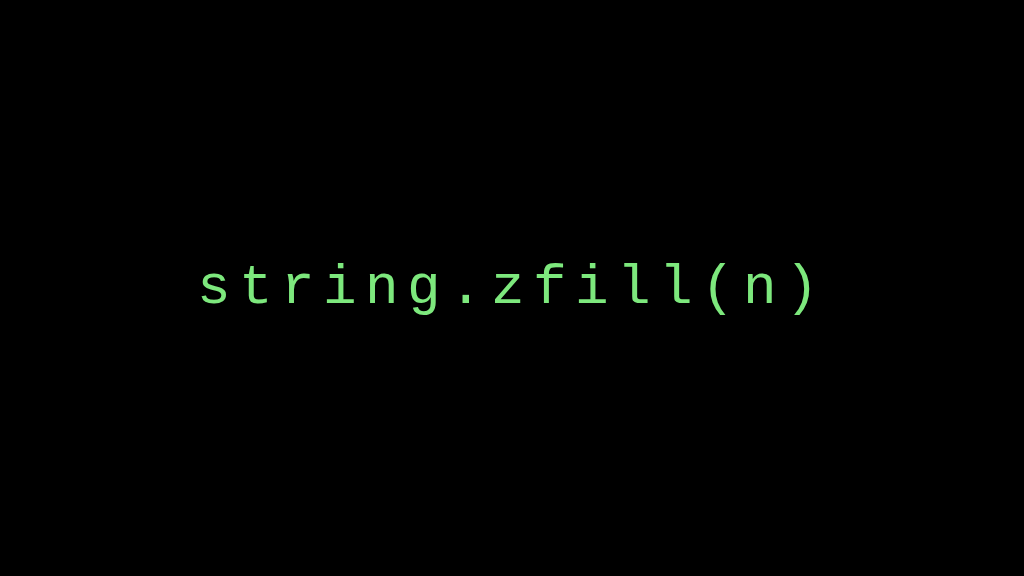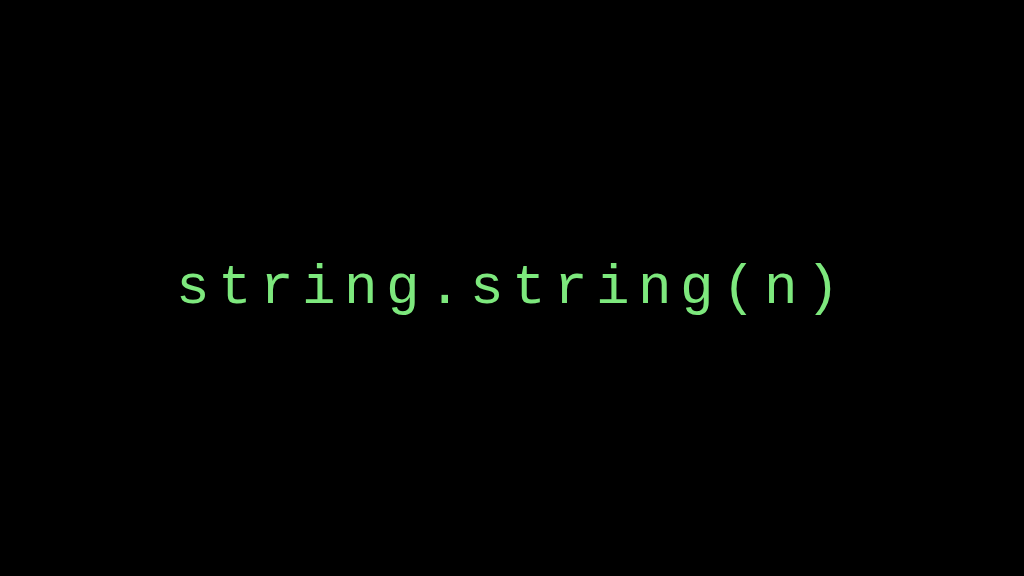--- a/index.html
+++ b/index.html
@@ -20,13 +20,13 @@
       font-family: 'Menlo', 'Monaco', 'Consolas', 'Courier New', monospace;
       font-size: 56px;
       color: #7de87d;
       letter-spacing: 0.15em;
       font-weight: 400;
     }
   </style>
 </head>
 <body>
 
-<div class="code-text">string.string(n)</div>
+<div class="code-text">string.zfill(n)</div>
 
 </body></html>

